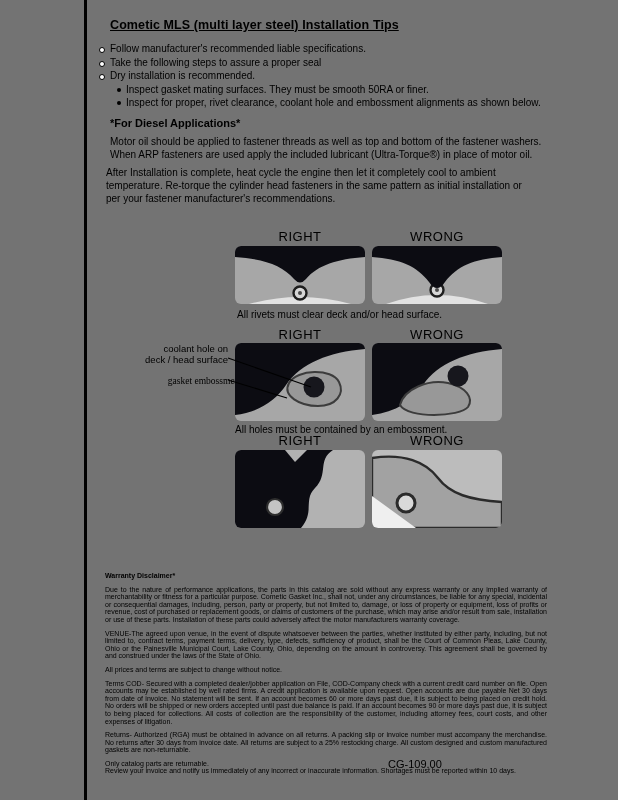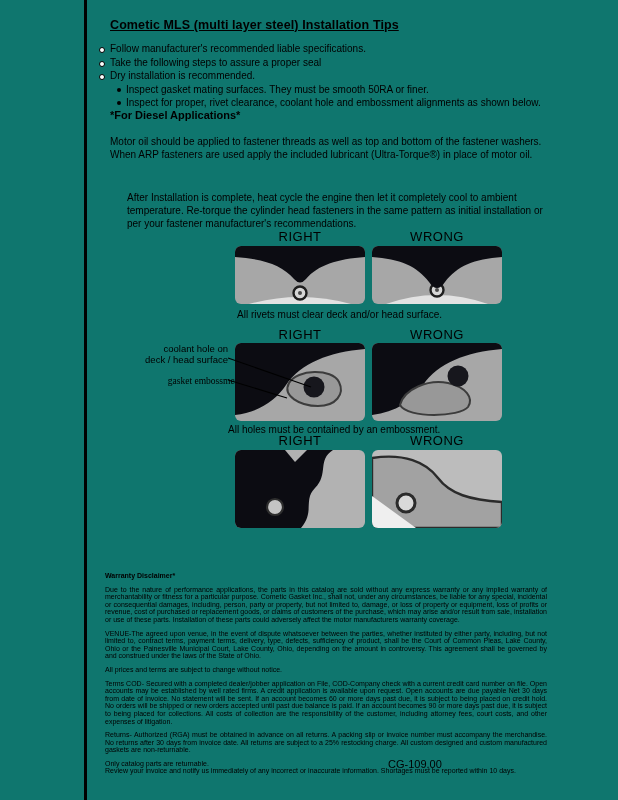--- a/index.html
+++ b/index.html
@@ -1,44 +1,44 @@
 <!DOCTYPE html>
 <html><head>
 <meta charset="utf-8">
 <style>
   html, body { margin: 0; padding: 0; background: #ffffff; }
   #page {
     position: relative;
     width: 618px;
     height: 800px;
-    background: #0f766e;
+    background: #737373;
     font-family: "Liberation Sans", sans-serif;
     color: #000;
     overflow: hidden;
   }
   .abs { position: absolute; }
   #left-bar { left: 84px; top: 0; width: 3px; height: 800px; background: #000; }
 
   #title {
     left: 110px; top: 18px;
     font-size: 12.5px; font-weight: bold;
     text-decoration: underline;
     letter-spacing: 0.1px;
   }
 
   #tips { left: 99px; top: 43px; width: 445px; }
   .tip-row { display: flex; align-items: flex-start; margin-bottom: 1px; font-size: 10px; line-height: 12.5px; }
   .b-open { width: 4px; height: 4px; border: 1px solid #000; border-radius: 50%; margin: 4px 5px 0 0; flex: 0 0 auto; background: #fff; }
   .b-fill { width: 4px; height: 4px; background: #000; border-radius: 50%; margin: 4px 5px 0 0; flex: 0 0 auto; }
   .sub { margin-left: 18px; }
 
-  #diesel-heading { left: 110px; top: 109px; font-size: 11px; font-weight: bold; text-align: center; }
+  #diesel-heading { left: 110px; top: 117px; font-size: 11px; font-weight: bold; text-align: center; }
   .para { font-size: 10px; line-height: 13px; width: 432px; }
   #diesel-para1 { left: 110px; top: 135px; }
-  #diesel-para2 { left: 127px; top: 166px; margin-top: 25px; }
+  #diesel-para2 { left: 106px; top: 166px; }
   #diesel-note  { left: 110px; top: 206px; font-size: 10px; }
 
   .col-head { font-size: 13px; letter-spacing: 0.5px; width: 130px; text-align: center; }
   .dbox { width: 130px; border-radius: 6px; overflow: hidden; line-height: 0; }
   .caption { font-size: 10px; line-height: 12px; }
   .callout { font-size: 9.5px; line-height: 11px; text-align: right; width: 130px; }
   #pointer-lines { pointer-events: none; }
 
   #disclaimer { left: 105px; top: 572px; width: 442px; font-size: 7px; line-height: 7.6px; text-align: justify; }
   #disclaimer .head { font-weight: bold; margin-bottom: 6px; text-align: left; }
@@ -130,21 +130,21 @@
       <path d="M28,62 C32,46 56,36 76,40 C94,44 102,55 96,64 C88,74 36,76 28,62 Z" fill="#989898" stroke="#3c3c3c" stroke-width="2"></path>
       <circle cx="86" cy="33" r="10.5" fill="#17171d"></circle>
     </svg>
   </div>
 
   <svg id="pointer-lines" class="abs" style="left:225px; top:350px;" width="92" height="54" viewBox="0 0 92 54">
     <line x1="3" y1="8" x2="86" y2="37" stroke="#000" stroke-width="1.1"></line>
     <line x1="3" y1="30" x2="62" y2="48" stroke="#000" stroke-width="1.1"></line>
   </svg>
 
-  <div class="abs caption" style="left:228px; top:424px;">All holes must be contained by an embossment.</div>
+  <div class="abs caption" style="left:235px; top:424px;">All holes must be contained by an embossment.</div>
 
   <div class="abs col-head" style="left:235px; top:433px;">RIGHT</div>
   <div class="abs col-head" style="left:372px; top:433px;">WRONG</div>
 
   <div class="abs dbox" style="left:235px; top:450px;">
     <svg width="130" height="78" viewBox="0 0 130 78">
       <rect width="130" height="78" fill="#b2b2b2"></rect>
       <path d="M0,0 H98 C82,10 94,24 80,38 C68,50 80,62 66,78 H0 Z" fill="#0c0c12"></path>
       <path d="M50,0 L60,12 L72,0 Z" fill="#b2b2b2"></path>
       <circle cx="40" cy="57" r="8" fill="#c4c4c4" stroke="#2e2e2e" stroke-width="2.2"></circle>

